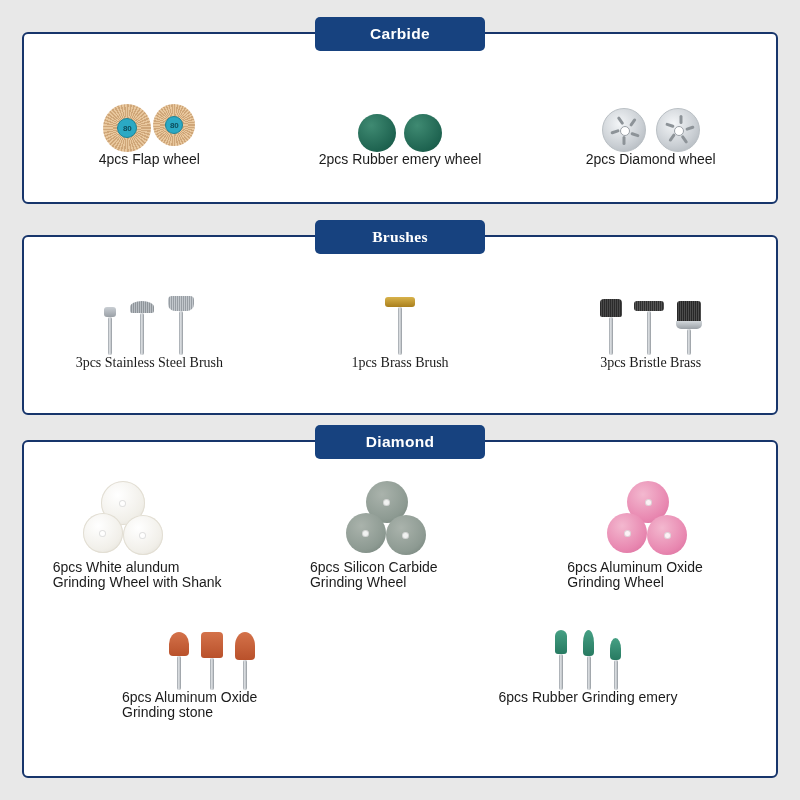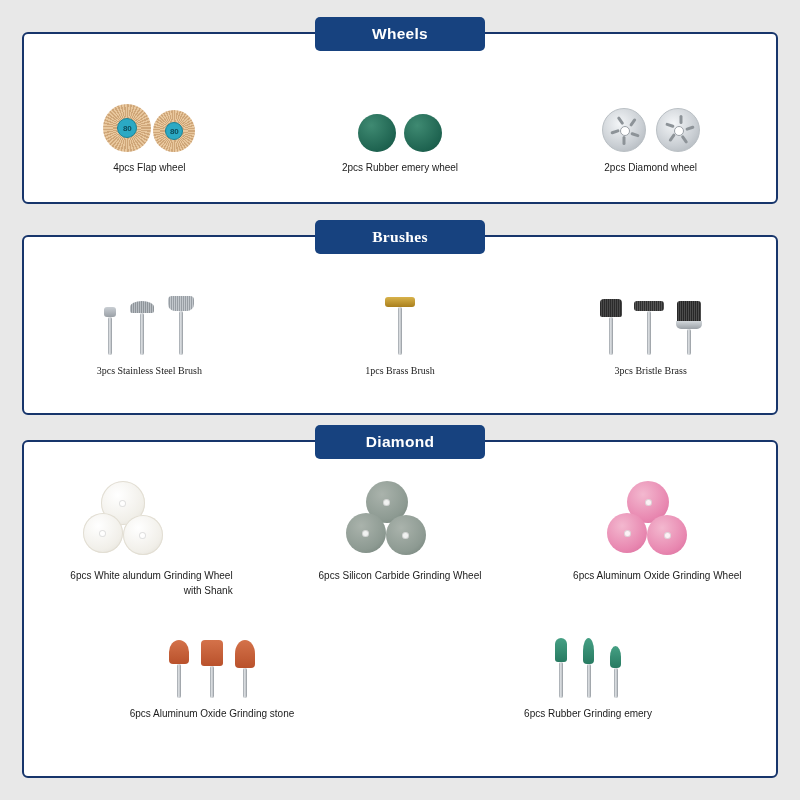--- a/index.html
+++ b/index.html
@@ -55,24 +55,24 @@
     justify-content: flex-start;
   }
   .art {
     height: 76px;
     display: flex;
     align-items: flex-end;
     justify-content: center;
     width: 100%;
   }
   .caption {
-    margin-top: 8px;
-    font-size: 10px;
+    margin-top: 0;
+    font-size: 14px;
     color: #1b1b1b;
-    text-align: right;
+    text-align: left;
     line-height: 15px;
     max-width: 180px;
   }
 
   
   .shank {
     width: 4px;
     background: linear-gradient(90deg,#9aa0a6,#e3e6e9 45%,#8f959b);
     border-radius: 2px;
   }
@@ -199,27 +199,27 @@
     border-radius: 50% 50% 4px 4px;
   }
   .tool { display: flex; flex-direction: column; align-items: center; }
 </style>
 </head>
 <body>
 
 <div class="page">
 
   <div class="section" style="top:32px;height:172px;">
-    <div class="section-title">Wheels</div>
+    <div class="section-title">Carbide</div>
 
     <div class="row" style="margin-top:42px;">
 
       <div class="cell">
         <div class="art">
-          <div style="display:flex;align-items:flex-end;gap:2px;">
+          <div style="display:flex;gap:2px;">
             <div class="flap" style="width:48px;height:48px;">
               <div class="hub" style="width:20px;height:20px;left:14px;top:14px;">80</div>
             </div>
             <div class="flap" style="width:42px;height:42px;">
               <div class="hub" style="width:18px;height:18px;left:12px;top:12px;">80</div>
             </div>
           </div>
         </div>
         <div class="caption">4pcs Flap wheel</div>
       </div>

